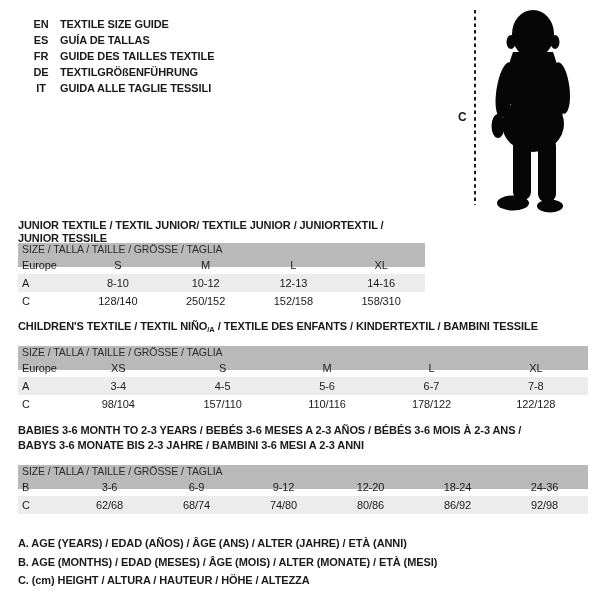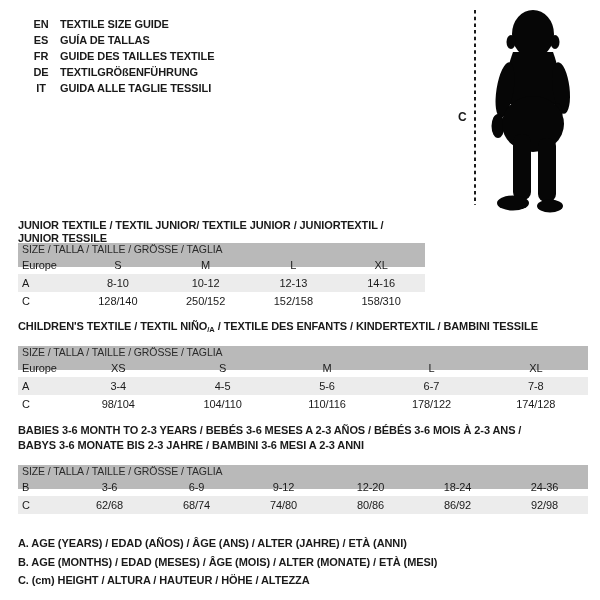--- a/index.html
+++ b/index.html
@@ -130,24 +130,24 @@
       <span class="lbl">A</span>
       <span class="cell">3-4</span>
       <span class="cell">4-5</span>
       <span class="cell">5-6</span>
       <span class="cell">6-7</span>
       <span class="cell">7-8</span>
     </div>
     <div class="trow" style="top:75px">
       <span class="lbl">C</span>
       <span class="cell">98/104</span>
-      <span class="cell">104/110</span>
+      <span class="cell">157/110</span>
       <span class="cell">110/116</span>
       <span class="cell">178/122</span>
-      <span class="cell">174/128</span>
+      <span class="cell">122/128</span>
     </div>
   </div>
 
   <div class="sect t3">
     <div class="sect-title" style="line-height:15px">
       <div>BABIES 3-6 MONTH TO 2-3 YEARS / BEBÉS 3-6 MESES A 2-3 AÑOS / BÉBÉS 3-6 MOIS À 2-3 ANS /</div>
       <div>BABYS 3-6 MONATE BIS 2-3 JAHRE / BAMBINI 3-6 MESI A 2-3 ANNI</div>
     </div>
     <div class="sizebar" style="top:42px">SIZE / TALLA / TAILLE / GRÖSSE / TAGLIA</div>
     <div class="trow" style="top:55px">

